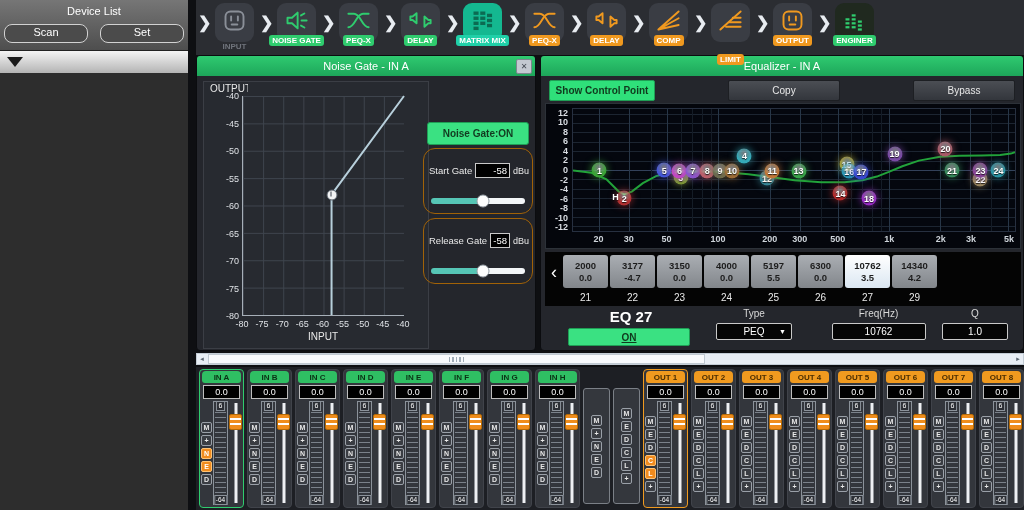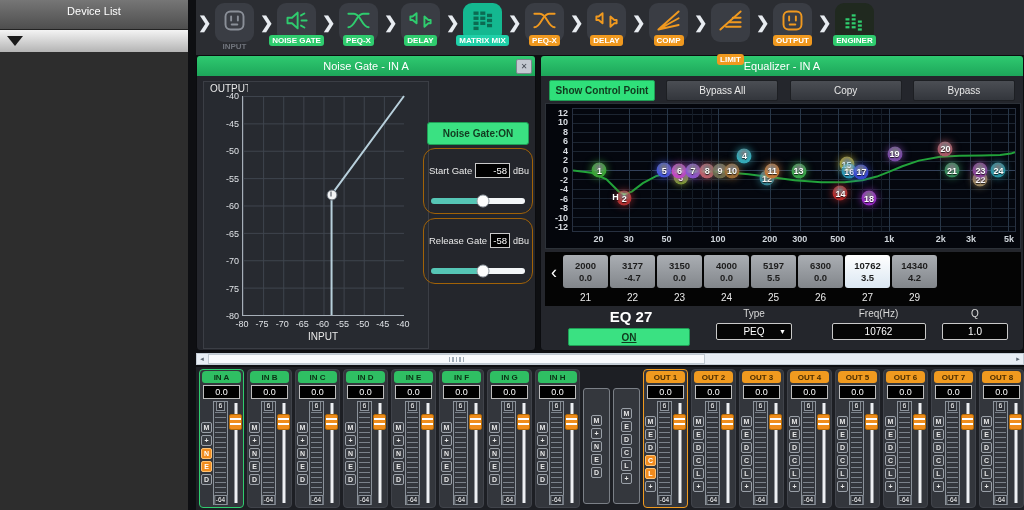--- a/index.html
+++ b/index.html
@@ -107,20 +107,24 @@
   .mini{width:27px;height:116px;margin-top:19px;border:1px solid #7b8087;border-radius:3px;background:#34373d;display:flex;flex-direction:column;align-items:center;justify-content:center;gap:2px;flex:none;box-sizing:border-box;}
 </style>
 </head>
 <body>
 
 <div class="app">
 
   <aside class="sidebar">
     <div class="sb-top">
       <div class="sb-title">Device List</div>
+      <div class="sb-btns">
+        <div class="sb-btn">Scan</div>
+        <div class="sb-btn">Set</div>
+      </div>
     </div>
     <div class="sb-drop">
       <span class="sb-tri"></span>
     </div>
   </aside>
 
   <div class="main">
     <div class="toolbar" id="toolbar">
         <div class="tb-arrow">❯</div>
         <div class="tb-item">
@@ -310,21 +314,20 @@
           </div>
         </div>
     </section>
 
     <section class="panel eq-panel">
       <header class="ptitle">
         <span>Equalizer - IN A</span>
       </header>
       <div class="eq-btns">
         <div class="eq-btn green" style="width:104px">Show Control Point</div>
-        <div class="eq-btn" style="width:110px">Bypass All</div>
         <div class="eq-btn" style="width:110px">Copy</div>
         <div class="eq-btn" style="width:100px">Bypass</div>
       </div>
       <div class="eq-graph" id="eqGraph">
         <div class="eq-plot" id="eqPlot">
             <div class="hgl" style="top: 3.84615%;"></div>
             <div class="hgl" style="top: 11.5385%;"></div>
             <div class="hgl" style="top: 19.2308%;"></div>
             <div class="hgl" style="top: 26.9231%;"></div>
             <div class="hgl" style="top: 34.6154%;"></div>

